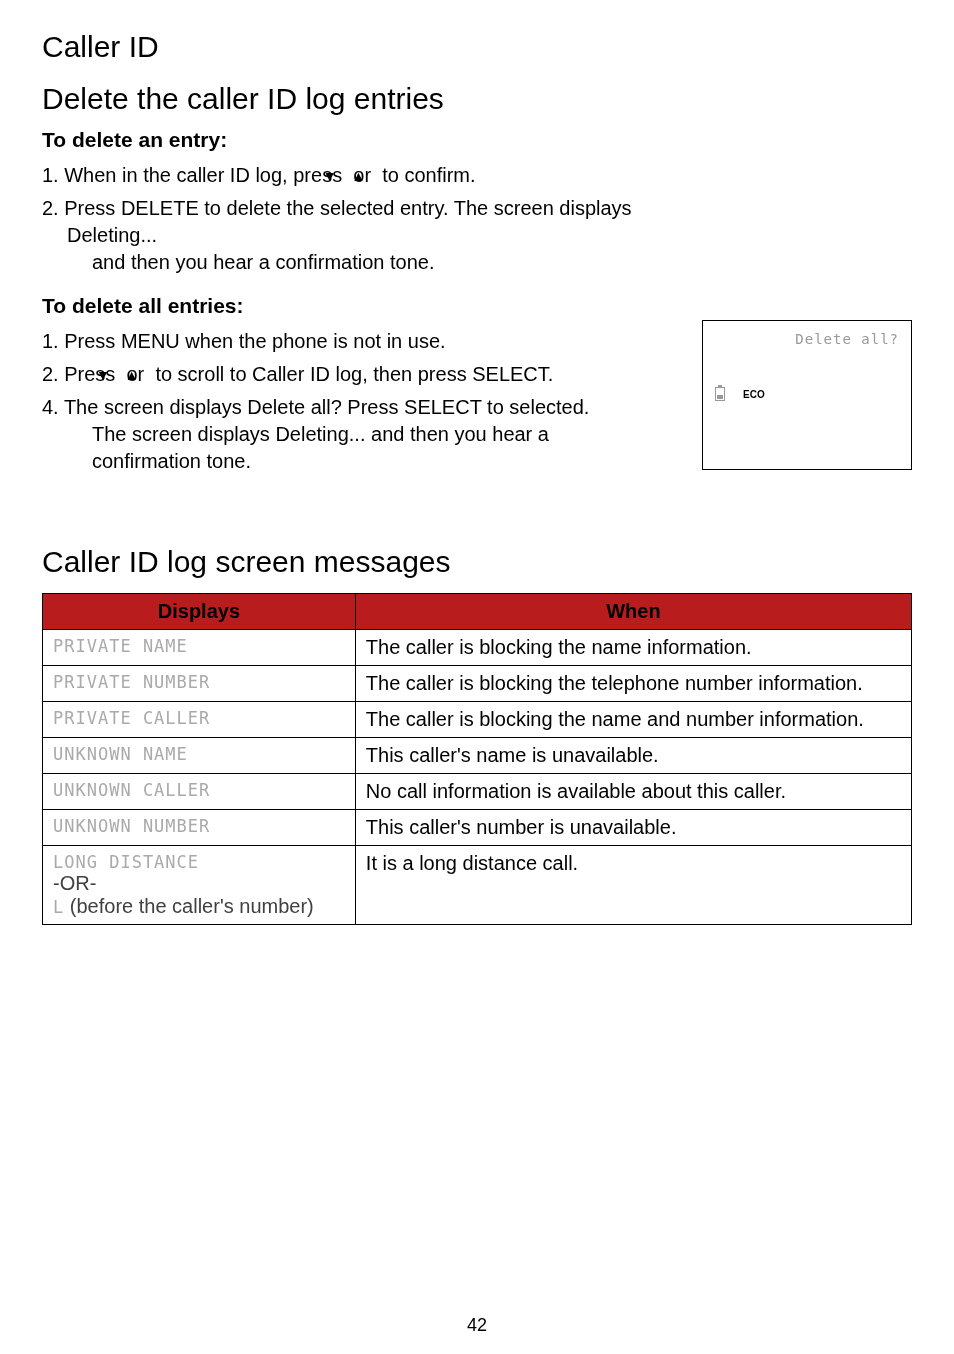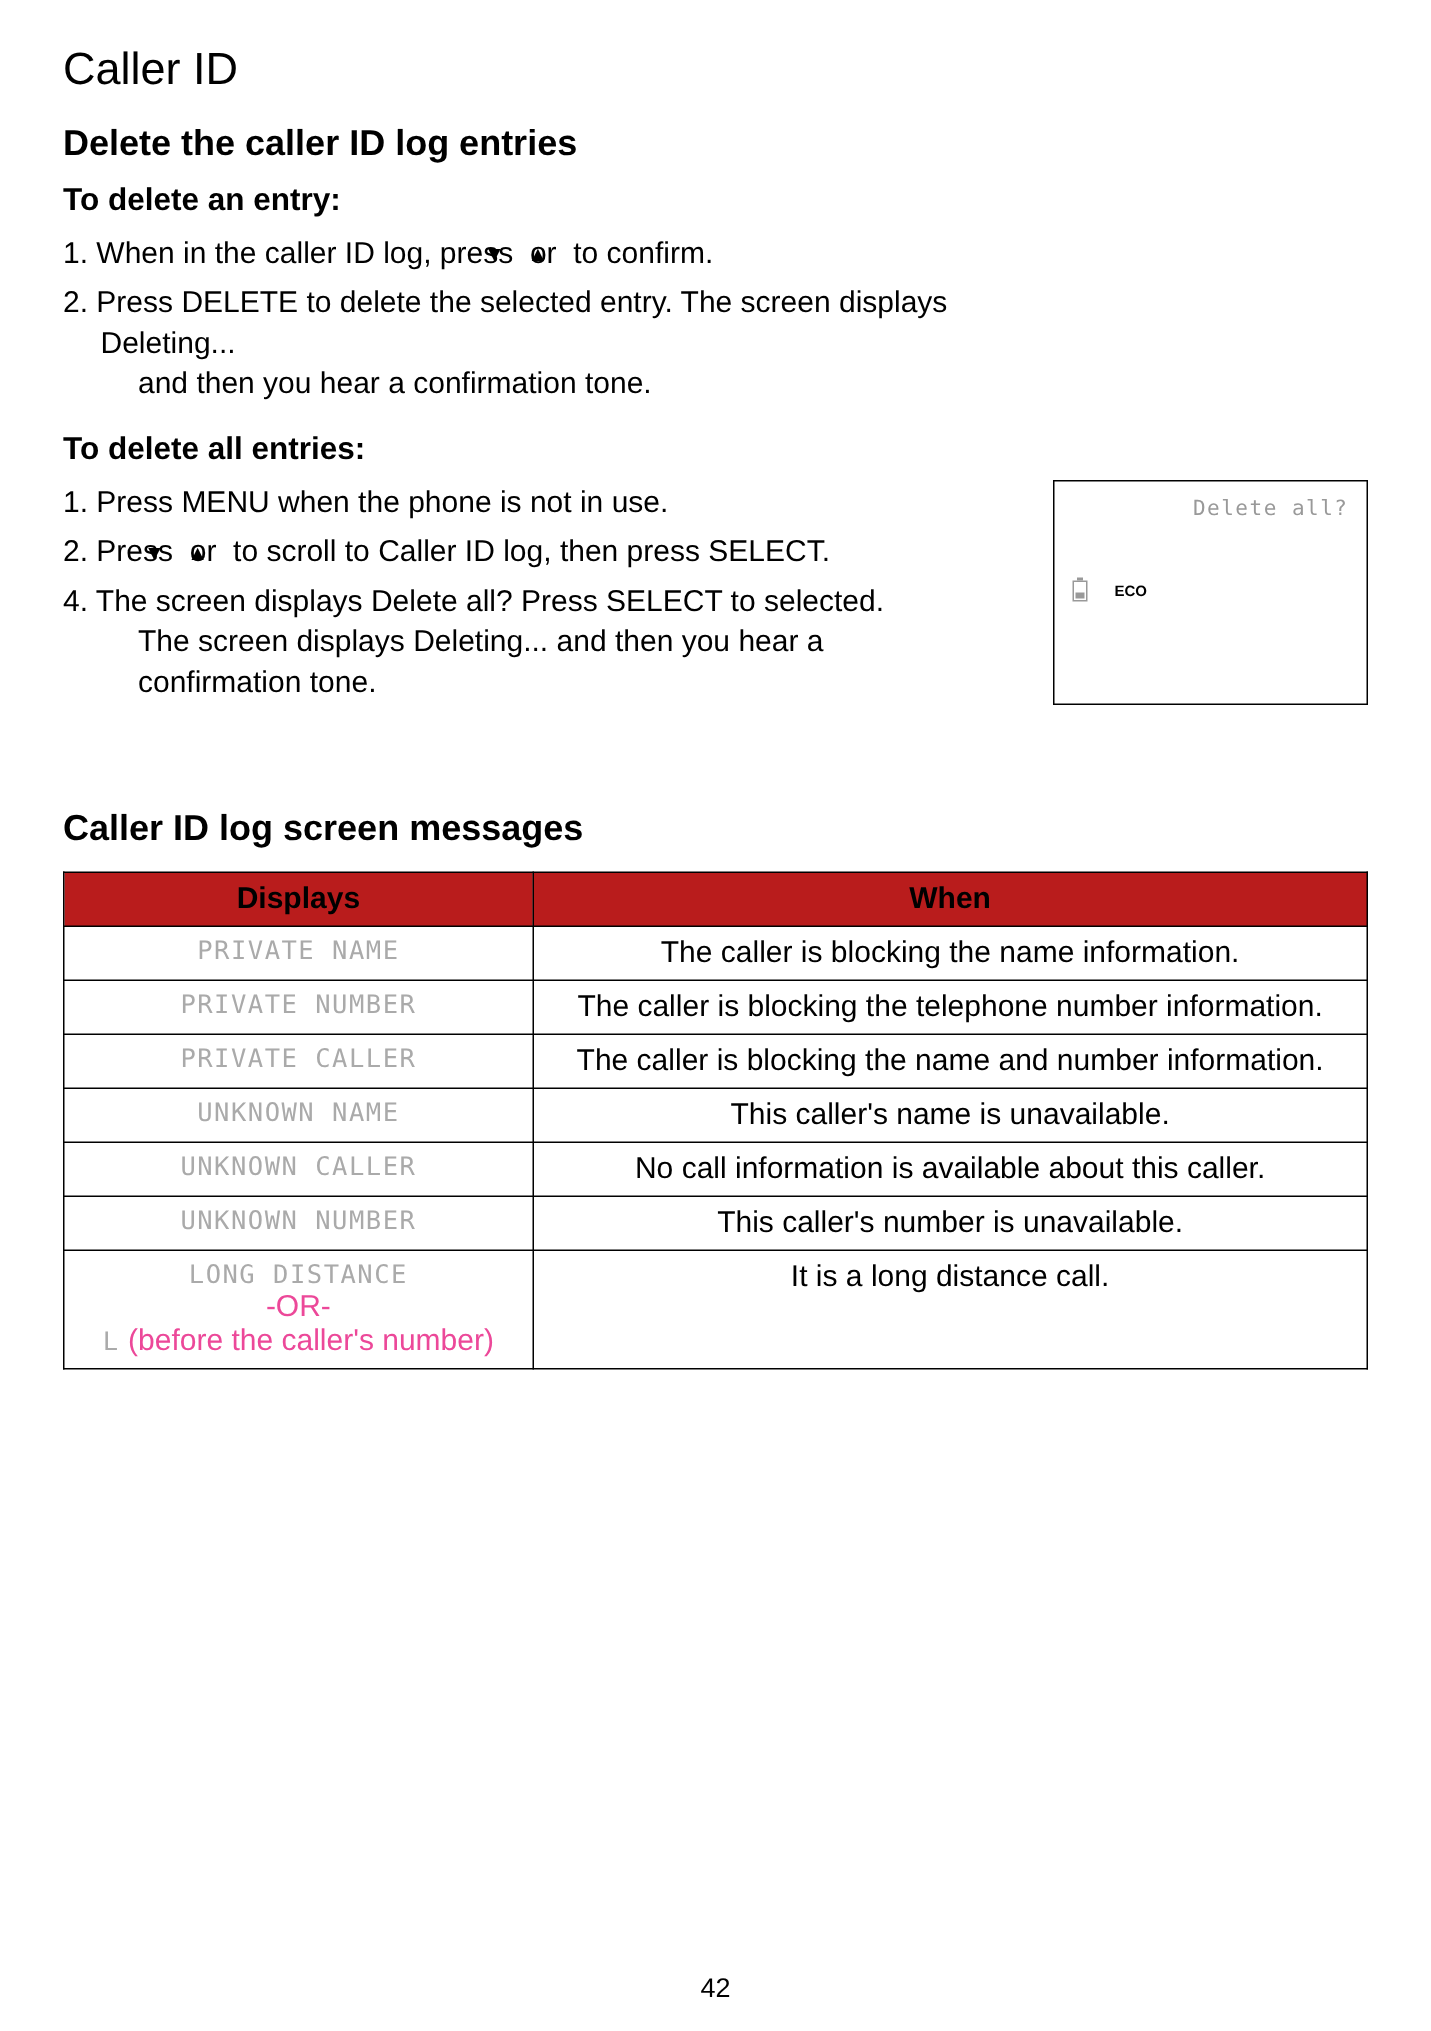--- a/index.html
+++ b/index.html
@@ -15,22 +15,22 @@
       height: 1354px;
       position: relative;
       padding: 30px 42px 20px 42px;
     }
     h1 {
       font-size: 30px;
       font-weight: normal;
       margin-bottom: 18px;
     }
     h2 {
-      font-size: 24px;
-      font-weight: bold;
+      font-size: 30px;
+      font-weight: normal;
       margin-bottom: 12px;
     }
     h3 {
       font-size: 21px;
       font-weight: bold;
       margin-bottom: 10px;
     }
     .content-column {
       width: 640px;
     }
@@ -113,40 +113,40 @@
       margin-top: 70px;
       margin-bottom: 14px;
     }
     table {
       width: 100%;
       border-collapse: collapse;
     }
     th, td {
       border: 1.5px solid #000;
       padding: 6px 10px;
-      text-align: center;
+      text-align: left;
       font-size: 20px;
       vertical-align: top;
     }
     th {
       background: #b91c1c;
       text-align: center;
       font-weight: bold;
     }
     th:first-child, td:first-child {
       width: 36%;
     }
     .lcd-font {
       font-family: monospace;
       color: #aaa;
       letter-spacing: 1px;
       font-size: 17px;
     }
     .lcd-cell-normal {
-      color: #ec4899;
+      color: #404040;
       font-family: Arial, sans-serif;
     }
     .page-number {
       position: absolute;
       bottom: 18px;
       left: 0;
       right: 0;
       text-align: center;
       font-size: 18px;
     }

